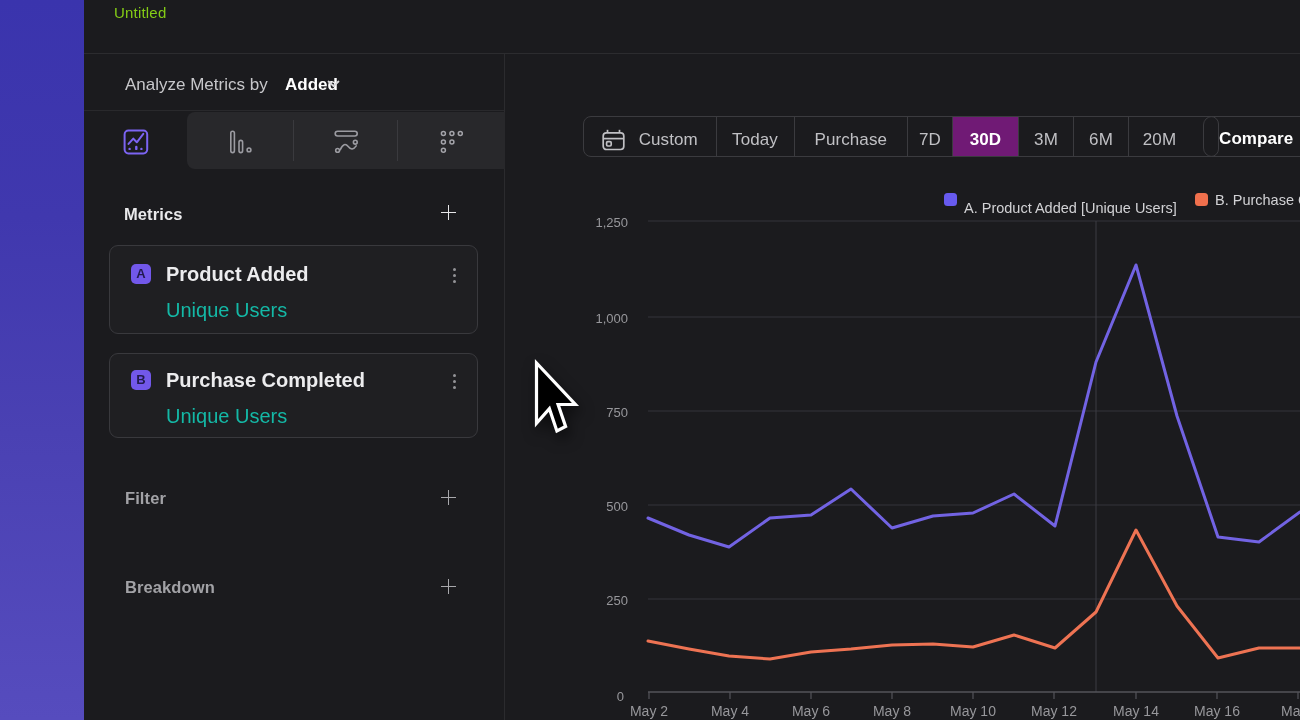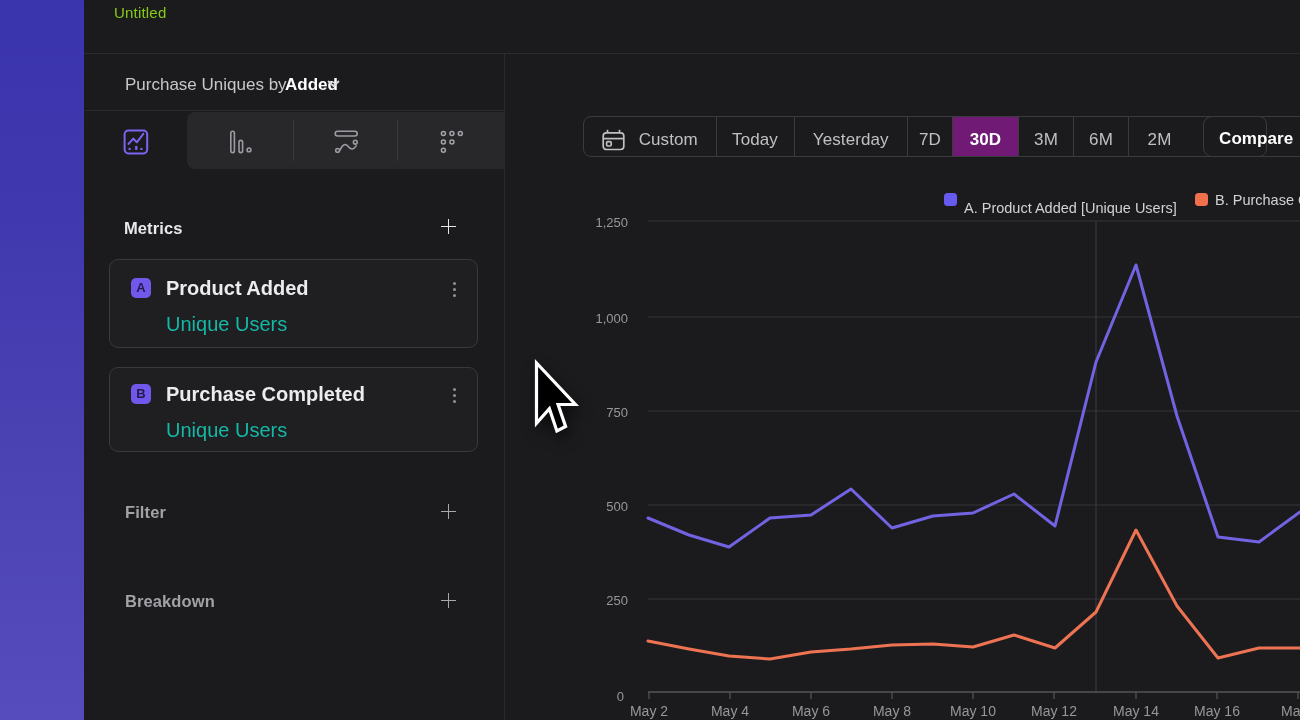--- a/index.html
+++ b/index.html
@@ -17,39 +17,39 @@
   #sidebar { left:84px; top:54px; width:421px; height:666px; border-right:1px solid #2b2b2e; }
   #analyzerow { left:0; top:0; width:420px; height:57px; border-bottom:1px solid #29292c;
     font-size:17px; color:#c7c7ca; }
   #analyzerow .lbl { position:absolute; left:41px; top:21px; }
   #analyzerow .usr { position:absolute; left:201px; top:21px; color:#fff; font-weight:bold; }
 
   #tabblock { left:103px; top:58px; width:318px; height:57px; background:#28282b;
     border-radius:8px 0 0 8px; }
   .tabsep { position:absolute; top:8px; width:1px; height:41px; background:#3a3a3e; }
 
-  #scontent { left:0; top:115px; width:420px; height:551px;padding-left:44px; }
+  #scontent { left:0; top:101px; width:420px; height:551px;padding-left:44px; }
   .shead { position:absolute; font-size:16.5px; font-weight:bold; letter-spacing:.1px; }
 
   .card { position:absolute; left:25px; width:369px; background:#1f1f22;
     border:1px solid #39393d; border-radius:9px; }
   .badge { position:absolute; left:21px; width:20px; height:20px; border-radius:5px;
     background:#7258ea; color:#221a4e; font-size:13px; font-weight:bold;
     text-align:center; line-height:20px; }
   .ctitle { position:absolute; left:56px; font-size:20px; font-weight:bold; color:#ececee; letter-spacing:0; }
   .csub { position:absolute; left:56px; font-size:20px; color:#14b8a6; }
   .dots { position:absolute; left:343px; width:3px; }
   .dots i { display:block; width:3px; height:3px; border-radius:50%; background:#939397; margin-bottom:3px; }
 
   .plus { position:absolute; width:15px; height:15px; }
   .plus:before, .plus:after { content:""; position:absolute; background:#e6e6e8; }
   .plus:before { left:0; top:6.7px; width:15px; height:1.8px; }
   .plus:after { left:6.7px; top:0; width:1.8px; height:15px; }
   .plus.gray:before, .plus.gray:after { background:#a8a8ac; }
-  #btngroup { position:absolute; left:583px; top:116px; width:684px; height:41px;
+  #btngroup { position:absolute; left:583px; top:116px; width:636px; height:41px;
     border:1px solid #3b3b3f; border-radius:8px; display:flex; }
   .seg { position:relative; height:39px; display:flex; align-items:center; justify-content:center;
     font-size:17px; color:#c0c0c4; border-right:1px solid #3b3b3f; letter-spacing:.1px;
     padding-top:6px; }
   .seg:last-child { border-right:none; }
   .seg.on { background:#701a75; color:#fff; font-weight:bold; }
   #compare { position:absolute; left:1203px; top:116px; width:110px; height:41px;
     border:1px solid #3b3b3f; border-radius:9px; color:#fff; font-weight:bold;
     font-size:17px; line-height:43px; padding-left:15px; letter-spacing:.1px; }
 
@@ -61,21 +61,21 @@
 </style>
 </head>
 <body>
 <div id="stage">
   <div class="abs" id="topbar"></div>
   <div class="abs" id="strip"></div>
   <div class="abs" id="untitled">Untitled</div>
 
   <div class="abs" id="sidebar">
     <div class="abs" id="analyzerow">
-      <span class="lbl">Purchase Uniques by</span>
+      <span class="lbl">Analyze Metrics by</span>
       <span class="usr">Added</span>
       <svg class="abs" style="left:243px;top:26px" width="13" height="8" viewBox="0 0 13 8">
         <path d="M1.5 1.5 L6.5 6 L11.5 1.5" fill="none" stroke="#d8d8da" stroke-width="1.8" stroke-linecap="round" stroke-linejoin="round"></path>
       </svg>
     </div>
 
     <div class="abs" id="tabblock">
       <div class="tabsep" style="left:106px"></div>
       <div class="tabsep" style="left:210px"></div>
     </div>
@@ -149,26 +149,26 @@
         <g fill="none" stroke="#c0c0c4" stroke-width="1.7">
           <rect x="1.2" y="3.9" width="20.6" height="16.6" rx="3.2"></rect>
           <line x1="1.2" y1="9.6" x2="21.8" y2="9.6"></line>
           <line x1="5.5" y1="0.8" x2="5.5" y2="4"></line>
           <line x1="17.5" y1="0.8" x2="17.5" y2="4"></line>
           <rect x="4.6" y="12.6" width="4.6" height="4.4" rx="1.2"></rect>
         </g>
       </svg>
       Custom</div>
     <div class="seg" style="width:78px">Today</div>
-    <div class="seg" style="width:113.5px">Yesterday</div>
+    <div class="seg" style="width:113.5px">Purchase</div>
     <div class="seg" style="width:45px">7D</div>
     <div class="seg on" style="width:66px">30D</div>
     <div class="seg" style="width:55px">3M</div>
     <div class="seg" style="width:55px">6M</div>
-    <div class="seg" style="width:61px">2M</div>
+    <div class="seg" style="width:61px">20M</div>
   </div>
   <div class="abs" id="compare">Compare</div>
 
   <div id="legend">
     <div class="sw abs" style="background:#675aef;left:0px"></div>
     <span class="abs" style="left:20px;top:8px">A. Product Added [Unique Users]</span>
     <div class="sw abs" style="background:#f0704d;left:251px"></div>
     <span class="abs" style="left:271px;top:0">B. Purchase Completed [Uniq</span>
   </div>
 

